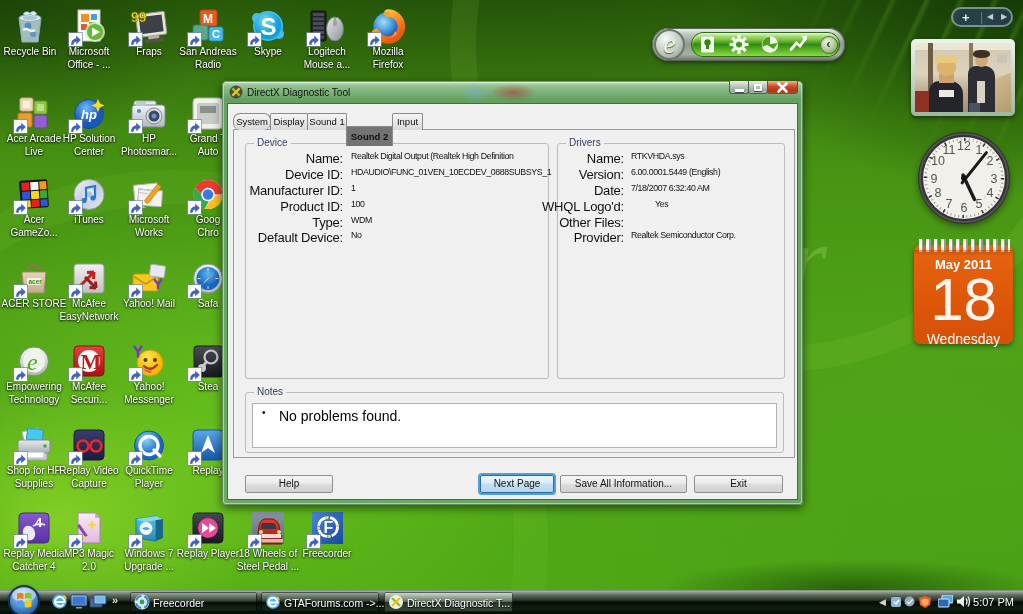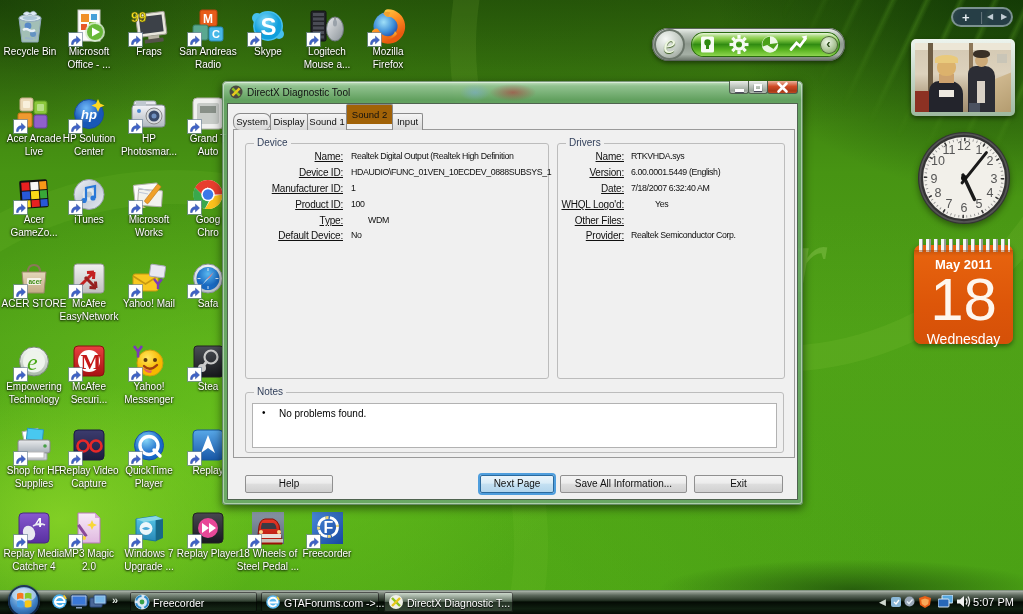--- a/index.html
+++ b/index.html
@@ -48,25 +48,25 @@
 
 #dlg{position:absolute;left:222px;top:81px;width:581px;height:424px;border-radius:5px 5px 4px 4px;
 background:linear-gradient(180deg,rgba(210,235,210,.96) 0px,rgba(150,198,150,.95) 5px,rgba(100,163,100,.93) 19px,rgba(103,165,103,.92) 22px,rgba(108,168,108,.9));
 box-shadow:0 3px 10px rgba(0,0,0,.55), inset 0 0 0 1px rgba(40,80,40,.55), inset 0 0 0 2px rgba(255,255,255,.45);}
 #dlg .ttl{position:absolute;left:25px;top:6px;font-size:10px;color:#101010;}
 #dlg .client{position:absolute;left:5px;top:22px;width:571px;height:397px;background:#f0f0f0;border:1px solid #4f634f;box-sizing:border-box;}
 .capbtns{position:absolute;right:5px;top:0;}
 .cb{display:inline-block;width:20px;height:13px;border-radius:0 0 3px 3px;background:linear-gradient(180deg,#eaede9,#9ba79b 80%,#b7c0b7);border:1px solid #4e5e4e;border-top:none;box-sizing:border-box;vertical-align:top;position:relative;margin-left:-1px;}
 .cb.close{width:31px;background:linear-gradient(180deg,#eab49e,#d04b26 45%,#a83818 82%,#c04a22);}
 .tab{position:absolute;top:9px;height:17px;background:linear-gradient(180deg,#f5f5f5,#e4e4e4 60%,#d8d8d8);border:1px solid #8a8a8a;border-bottom:none;border-radius:2px 2px 0 0;font-size:9.5px;color:#101010;text-align:center;line-height:16px;box-sizing:border-box;white-space:nowrap;z-index:2;}
-.tab.act{top:0;height:20px;background:#a16207;z-index:4;line-height:20px;}
+.tab.act{top:22px;height:20px;background:#737373;z-index:4;line-height:20px;font-weight:bold;}
 .tabline{position:absolute;left:5px;top:25px;width:562px;height:329px;background:#f0f0f0;border:1px solid #9a9a9a;box-sizing:border-box;z-index:1;}
 .gbox{position:absolute;border:1px solid #bcbcbc;border-radius:3px;z-index:2;}
 .gbox>b{position:absolute;left:8px;top:-7px;background:#f0f0f0;padding:0 3px;font-weight:normal;font-size:10px;color:#33415c;}
-.dl{position:absolute;text-align:right;font-size:10px;letter-spacing:-0.2px;color:#101010;white-space:nowrap;z-index:3;text-decoration:underline;}
+.dl{position:absolute;text-align:right;font-size:13px;letter-spacing:-0.2px;color:#101010;white-space:nowrap;z-index:3;}
 .dv{position:absolute;font-size:8.8px;letter-spacing:-0.38px;color:#101010;white-space:nowrap;z-index:3;}
 .btn{position:absolute;height:18px;background:linear-gradient(180deg,#f4f4f4,#ececec 45%,#dedede 50%,#d0d0d0);border:1px solid #909090;border-radius:2px;font-size:10px;color:#101010;text-align:center;line-height:16px;box-sizing:border-box;z-index:3;}
 .btn.def{box-shadow:0 0 0 2px #4f9edd;border:1px solid #2a6a9e;background:linear-gradient(180deg,#eaf4fb,#d9ecf7 45%,#c4e0f2 50%,#b2d5ec);}
 
 #tbar{position:absolute;left:0;top:590px;width:1023px;height:24px;
 background:linear-gradient(180deg,#93a393 0%,#4e5e4c 9%,#233323 22%,#101d10 46%,#050c05 52%,#0f1f10 78%,#050a05 100%);}
 #tbar::before{content:"";position:absolute;left:0;top:1px;width:100%;height:10px;background:linear-gradient(180deg,rgba(255,255,255,.42),rgba(255,255,255,.05));}
 .tbtn{position:absolute;top:2px;height:20px;border-radius:2px;background:linear-gradient(180deg,rgba(185,200,185,.45),rgba(95,115,95,.28) 48%,rgba(15,25,15,.25) 52%,rgba(40,60,40,.3));box-shadow:inset 0 0 0 1px rgba(0,0,0,.6), inset 0 1px 0 rgba(255,255,255,.4);color:#fff;font-size:11px;}
 .tbtn .tt{position:absolute;left:23px;top:5px;font-size:10.5px;text-shadow:0 1px 1px #000;white-space:nowrap;}
 .tbtn svg,.tbtn .ti{position:absolute;left:4px;top:2px;}
@@ -772,41 +772,41 @@
 
 <div class="dl" style="right:454px;top:47px;">Name:</div>
       <div class="dv" style="left:123px;top:47px;">Realtek Digital Output (Realtek High Definition</div>
 <div class="dl" style="right:454px;top:63px;">Device ID:</div>
       <div class="dv" style="left:123px;top:63px;">HDAUDIO\FUNC_01VEN_10ECDEV_0888SUBSYS_1</div>
 <div class="dl" style="right:454px;top:79px;">Manufacturer ID:</div>
       <div class="dv" style="left:123px;top:79px;">1</div>
 <div class="dl" style="right:454px;top:95px;">Product ID:</div>
       <div class="dv" style="left:123px;top:95px;">100</div>
 <div class="dl" style="right:454px;top:111px;">Type:</div>
-      <div class="dv" style="left:140px;top:111px;">WDM</div>
+      <div class="dv" style="left:123px;top:111px;">WDM</div>
 <div class="dl" style="right:454px;top:126px;">Default Device:</div>
       <div class="dv" style="left:123px;top:126px;">No</div>
 
 <div class="dl" style="right:173px;top:47px;">Name:</div>
       <div class="dv" style="left:403px;top:47px;">RTKVHDA.sys</div>
 <div class="dl" style="right:173px;top:63px;">Version:</div>
       <div class="dv" style="left:403px;top:63px;">6.00.0001.5449 (English)</div>
 <div class="dl" style="right:173px;top:79px;">Date:</div>
       <div class="dv" style="left:403px;top:79px;">7/18/2007 6:32:40 AM</div>
 <div class="dl" style="right:173px;top:95px;">WHQL Logo'd:</div>
       <div class="dv" style="left:403px;top:95px;margin-left:24px;">Yes</div>
 <div class="dl" style="right:173px;top:111px;">Other Files:</div>
 <div class="dl" style="right:173px;top:126px;">Provider:</div>
       <div class="dv" style="left:403px;top:126px;">Realtek Semiconductor Corp.</div>
 
 <div class="gbox" style="left:17px;top:288px;width:537px;height:59px;">
         <b>Notes</b>
 <div style="position:absolute;left:6px;top:10px;width:523px;height:43px;background:#fff;border:1px solid #b2b2b2;">
 <span style="position:absolute;left:9px;top:3px;font-size:10px;">•</span>
-<span style="position:absolute;left:26px;top:4px;font-size:10px;">No problems found.</span>
+<span style="position:absolute;left:26px;top:4px;font-size:14px;">No problems found.</span>
 </div>
 </div>
 <div class="btn" style="left:17px;top:371px;width:88px;">Help</div>
 <div class="btn def" style="left:252px;top:371px;width:74px;">Next Page</div>
 <div class="btn" style="left:332px;top:371px;width:127px;">Save All Information...</div>
 <div class="btn" style="left:466px;top:371px;width:89px;">Exit</div>
 </div>
 </div>
 
 <div id="tbar">

